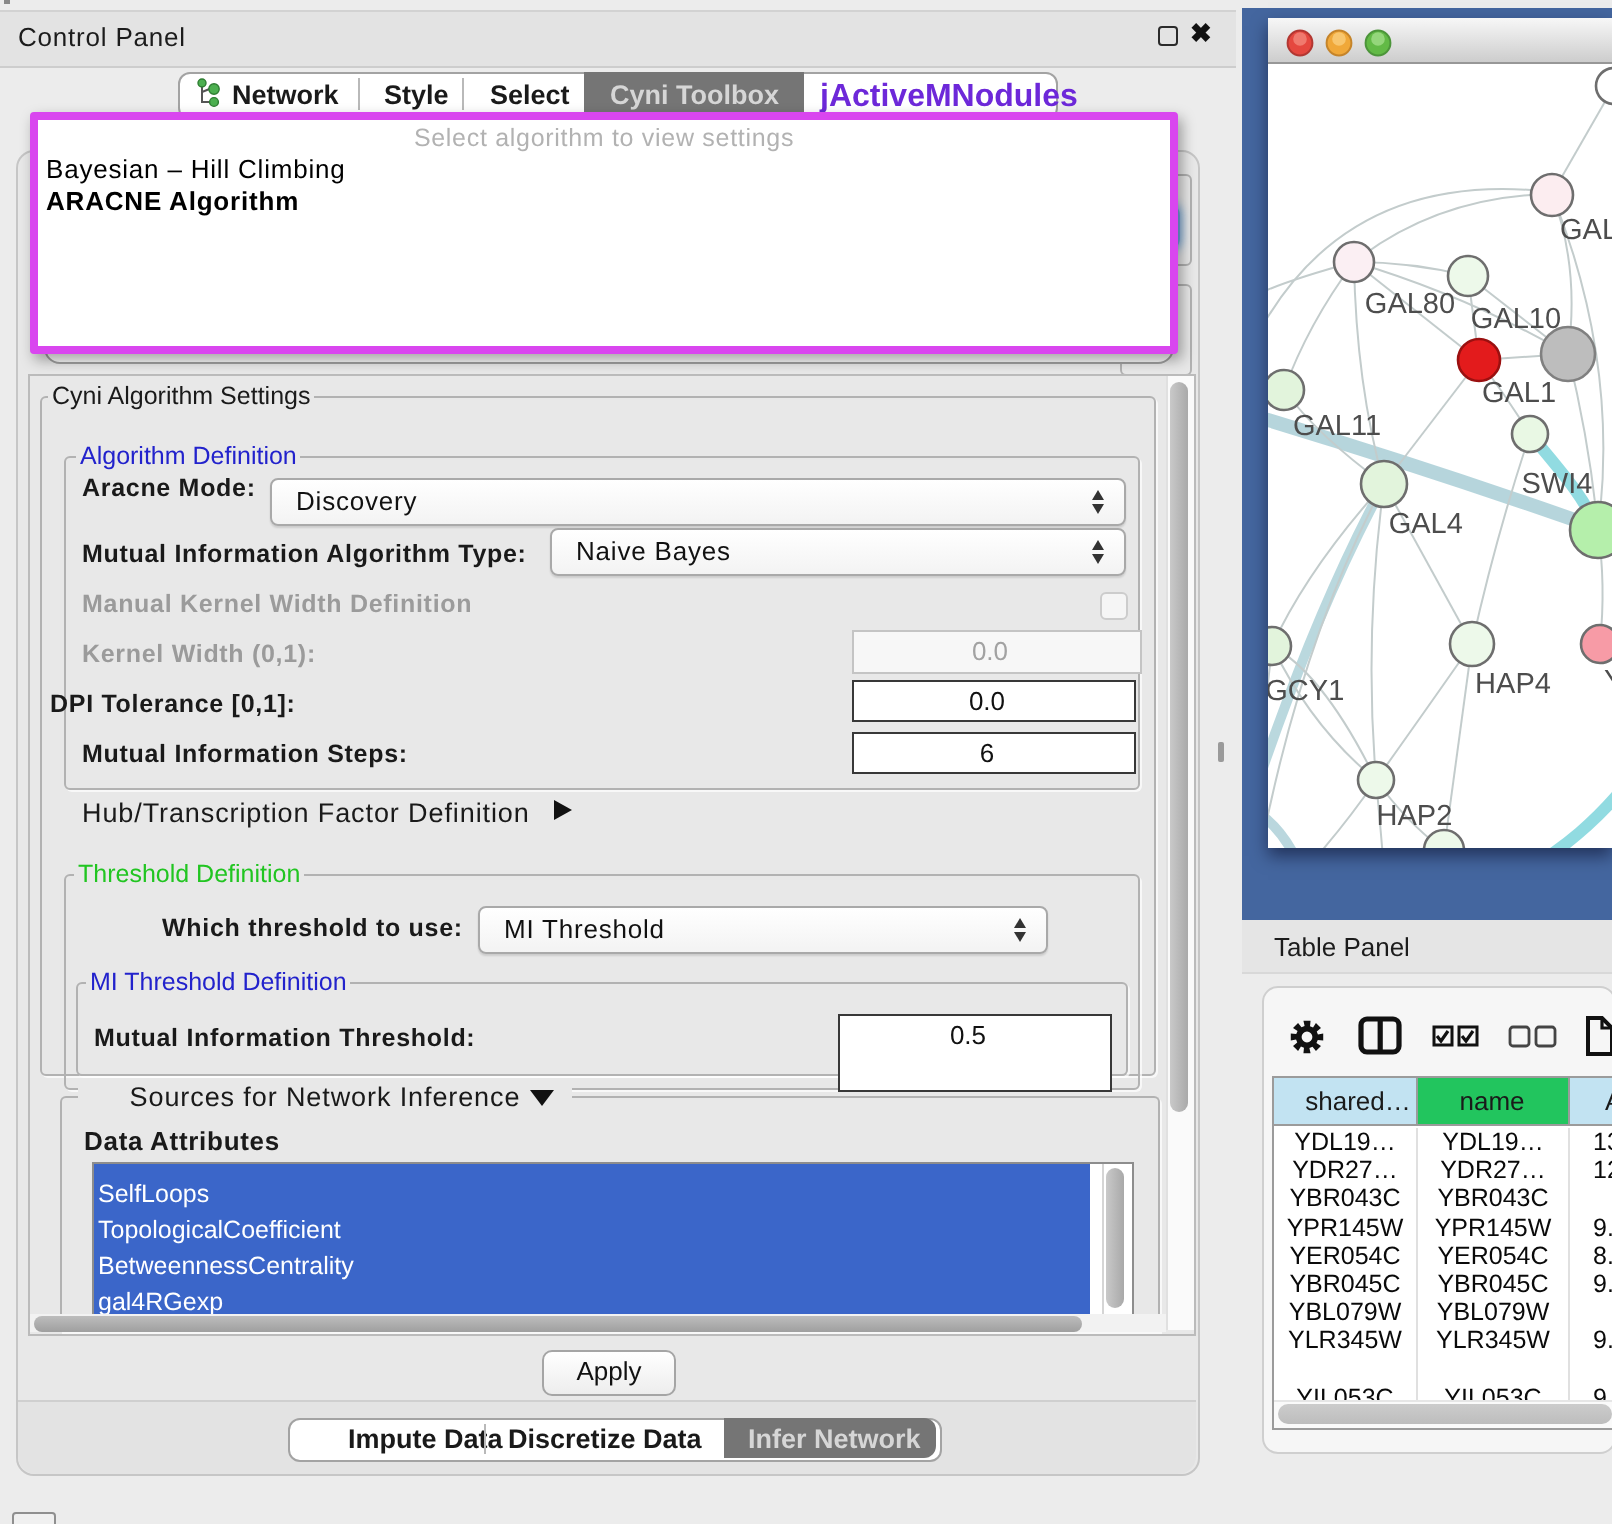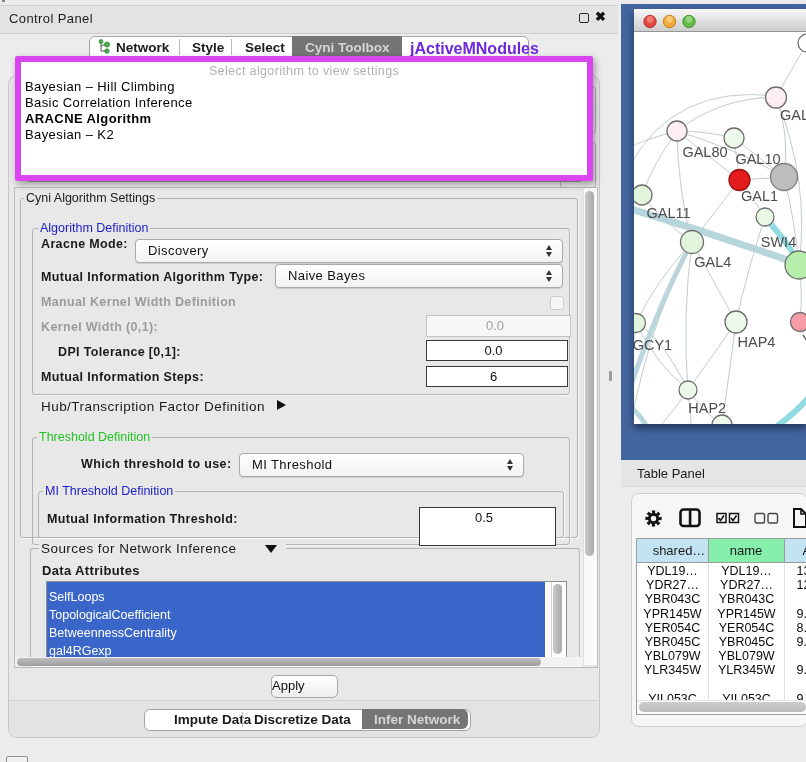--- a/index.html
+++ b/index.html
@@ -8,21 +8,21 @@
   .abs{position:absolute;}
   .lbl{position:absolute;font-size:12.5px;font-weight:bold;letter-spacing:0.35px;color:#1a1a1a;white-space:nowrap;}
   .lbl.dis{color:#9b9b9b;}
   .combo{position:absolute;background:linear-gradient(#ffffff,#f3f3f3);border:1px solid #a9a9a9;border-radius:4px;box-shadow:0 1px 1px rgba(0,0,0,.12);}
   .combo .ct{position:absolute;left:12px;top:3px;font-size:13px;letter-spacing:0.4px;color:#111;white-space:nowrap;}
   .ud{position:absolute;right:9px;top:50%;width:7px;height:14px;margin-top:-7px;}
   .ud:before{content:"";position:absolute;left:0;top:1px;border-left:3.5px solid transparent;border-right:3.5px solid transparent;border-bottom:5px solid #333;}
   .ud:after{content:"";position:absolute;left:0;bottom:1px;border-left:3.5px solid transparent;border-right:3.5px solid transparent;border-top:5px solid #333;}
   .field{position:absolute;background:#fff;text-align:center;font-size:13px;color:#111;}
   .group{position:absolute;border:1px solid #b2b2b2;border-radius:3px;box-shadow:1px 1px 0 rgba(255,255,255,.7);}
-  .gtitle{position:absolute;font-size:12.5px;background:#e8e8e8;padding:0 2px;white-space:nowrap;}
+  .gtitle{position:absolute;font-size:12.5px;background:#e8e8e8;padding:0 2px;white-space:nowrap;text-align:center;}
   .popitem{height:16.2px;line-height:16.2px;font-size:13px;letter-spacing:0.4px;color:#000;padding-left:4px;white-space:nowrap;}
 </style>
 </head>
 <body>
 <div id="stage">
 
   <div class="abs" style="left:0;top:5px;width:618px;height:27px;background:#e3e3e3;border-top:1px solid #d2d2d2;border-bottom:1px solid #cdcdcd;"></div>
   <div class="abs" style="left:9px;top:11px;font-size:13px;letter-spacing:0.4px;color:#1c1c1c;">Control Panel</div>
   <div class="abs" style="left:579px;top:13px;width:8px;height:8px;border:1.6px solid #2b2b2b;border-radius:2px;"></div>
   <div class="abs" style="left:595px;top:9px;font-size:13px;font-weight:bold;color:#111;">✖</div>
@@ -77,21 +77,21 @@
     <span class="ct">Naive Bayes</span>
     <span class="ud"></span>
   </div>
 
   <div class="lbl dis" style="left:41px;top:295px;">Manual Kernel Width Definition</div>
   <div class="abs" style="left:550px;top:296px;width:12px;height:12px;border:1.5px solid #cccccc;border-radius:3px;background:#f5f5f5;"></div>
 
   <div class="lbl dis" style="left:41px;top:320px;">Kernel Width (0,1):</div>
   <div class="field" style="left:426px;top:315px;width:136px;height:18px;border:1px solid #c4c4c4;background:#f7f7f7;color:#a2a2a2;padding:2px 7px 0 0;">0.0</div>
 
-  <div class="lbl" style="left:58px;top:345px;">DPI Tolerance [0,1]:</div>
+  <div class="lbl" style="left:25px;top:345px;">DPI Tolerance [0,1]:</div>
   <div class="field" style="left:426px;top:340px;width:133px;height:17px;border:1.8px solid #383838;padding:2px 7px 0 0;">0.0</div>
 
   <div class="lbl" style="left:41px;top:370px;">Mutual Information Steps:</div>
   <div class="field" style="left:426px;top:366px;width:133px;height:17px;border:1.8px solid #383838;padding:2px 7px 0 0;">6</div>
 
   <div class="abs" style="left:41px;top:399px;font-size:13.5px;letter-spacing:0.45px;color:#1a1a1a;">Hub/Transcription Factor Definition</div>
   <div class="abs" style="left:277px;top:400px;width:0;height:0;border-top:5.5px solid transparent;border-bottom:5.5px solid transparent;border-left:9px solid #111;"></div>
 
   <div class="group" style="left:32px;top:437px;width:536px;height:106px;"></div>
   <div class="gtitle" style="left:37px;top:430px;color:#21c521;">Threshold Definition</div>
@@ -115,30 +115,28 @@
 
   <div class="abs" style="left:46px;top:581px;width:519px;height:77px;background:#ffffff;border:1px solid #8d8d8d;"></div>
   <div class="abs" style="left:47px;top:582px;width:498px;height:75px;background:#3b66c9;"></div>
   <div class="abs" style="left:49px;top:588px;font-size:12.5px;color:#ffffff;line-height:18px;white-space:nowrap;">SelfLoops<br>TopologicalCoefficient<br>BetweennessCentrality<br>gal4RGexp</div>
   <div class="abs" style="left:551px;top:582px;width:13px;height:75px;background:#ffffff;border-left:1px solid #d5d5d5;"></div>
   <div class="abs" style="left:552.5px;top:584px;width:9px;height:70px;border-radius:5px;background:linear-gradient(90deg,#c9c9c9,#a9a9a9);"></div>
 
   <div class="abs" style="left:15px;top:657px;width:568px;height:9px;background:#f2f2f2;"></div>
   <div class="abs" style="left:17px;top:657.5px;width:524px;height:8px;border-radius:4px;background:linear-gradient(#bdbdbd,#9f9f9f);"></div>
 
-  <div class="abs" style="left:15px;top:56px;width:566px;height:113px;background:#ffffff;border:6px solid #d946ef;border-radius:2px;box-shadow:2px 3px 7px rgba(0,0,0,.35);z-index:20;">
+  <div class="abs" style="left:15px;top:56px;width:566px;height:113px;background:#ffffff;border:4px solid #d946ef;border-radius:2px;box-shadow:2px 3px 7px rgba(0,0,0,.35);z-index:20;">
     <div style="text-align:center;font-size:12.5px;letter-spacing:0.35px;color:#b2b2b2;padding-top:1.5px;height:15px;">Select algorithm to view settings</div>
     <div class="popitem">Bayesian – Hill Climbing</div>
-    <div class="popitem">Basic Correlation Inference</div>
     <div class="popitem" style="font-weight:bold;">ARACNE Algorithm</div>
-    <div class="popitem">Bayesian – K2</div>
   </div>
 
   <div class="abs" style="left:9px;top:700px;width:589px;height:36px;background:#e3e3e3;border-top:1px solid #cfcfcf;border-radius:0 0 9px 9px;"></div>
-  <div class="abs" style="left:271px;top:675px;width:65px;height:19px;background:linear-gradient(#ffffff,#ededed);border:1px solid #a5a5a5;border-radius:5px;text-align:left;font-size:13px;color:#111;padding-top:2px;">Apply</div>
+  <div class="abs" style="left:271px;top:675px;width:65px;height:19px;background:linear-gradient(#ffffff,#ededed);border:1px solid #a5a5a5;border-radius:5px;text-align:center;font-size:13px;color:#111;padding-top:2px;">Apply</div>
 
   <div class="abs" style="left:144px;top:709px;width:325px;height:20px;background:#ffffff;border:1px solid #a3a3a3;border-radius:6px;"></div>
   <div class="abs" style="left:155px;top:712px;font-size:13.5px;font-weight:600;color:#1a1a1a;padding-left:19px;">Impute Data</div>
   <div class="abs" style="left:242px;top:712px;width:1px;height:15px;background:#b9b9b9;"></div>
   <div class="abs" style="left:254px;top:712px;font-size:13.5px;font-weight:600;color:#1a1a1a;">Discretize Data</div>
   <div class="abs" style="left:362px;top:709px;width:106px;height:20px;background:#757575;border-radius:0 6px 6px 0;"></div>
   <div class="abs" style="left:374px;top:712px;font-size:13.5px;font-weight:600;color:#d6d6d6;">Infer Network</div>
 
   <div class="abs" style="left:609px;top:371px;width:3px;height:10px;background:#9a9a9a;border-radius:1px;"></div>
   <div class="abs" style="left:6px;top:756px;width:20px;height:10px;background:#f0f0f0;border:1.5px solid #8f8f8f;border-radius:2px;"></div>
@@ -260,21 +258,21 @@
     <rect x="1" y="1.5" width="9.5" height="9.5" rx="1.5" fill="none" stroke="#444" stroke-width="1.4"></rect>
     <rect x="14" y="1.5" width="9.5" height="9.5" rx="1.5" fill="none" stroke="#444" stroke-width="1.4"></rect>
   </svg>
   <svg class="abs" style="left:793px;top:508px;" width="14" height="20" viewBox="0 0 14 20">
     <path d="M1,1 L8,1 L13,6 L13,19 L1,19 Z" fill="none" stroke="#111" stroke-width="2"></path>
     <path d="M8,1 L8,6 L13,6" fill="none" stroke="#111" stroke-width="1.6"></path>
   </svg>
 
   <div class="abs" style="left:635.5px;top:538px;width:171px;height:175px;background:#ffffff;border:1px solid #9b9b9b;border-right:none;overflow:hidden;">
     <div style="position:absolute;left:0;top:0;width:72px;height:24px;background:#c2e3f2;border-right:1px solid #9b9b9b;border-bottom:1px solid #9b9b9b;text-align:center;font-size:13px;color:#1a1a1a;padding-top:4px;box-sizing:border-box;padding-left:14px;">shared…</div>
-    <div style="position:absolute;left:72px;top:0;width:76px;height:24px;background:#86efac;border-right:1px solid #9b9b9b;border-bottom:1px solid #9b9b9b;text-align:center;font-size:13px;color:#1a1a1a;padding-top:4px;box-sizing:border-box;">name</div>
+    <div style="position:absolute;left:72px;top:0;width:76px;height:24px;background:#22c55e;border-right:1px solid #9b9b9b;border-bottom:1px solid #9b9b9b;text-align:center;font-size:13px;color:#1a1a1a;padding-top:4px;box-sizing:border-box;">name</div>
     <div style="position:absolute;left:148px;top:0;width:25px;height:24px;background:#c2e3f2;border-bottom:1px solid #9b9b9b;font-size:13px;color:#1a1a1a;padding-top:4px;padding-left:18px;box-sizing:border-box;">A</div>
     <div style="position:absolute;left:0;top:25px;width:72px;text-align:center;font-size:12.5px;color:#0a0a0a;line-height:14.2px;">YDL19…<br>YDR27…<br>YBR043C<br>YPR145W<br>YER054C<br>YBR045C<br>YBL079W<br>YLR345W<br>&nbsp;<br>YIL053C</div>
     <div style="position:absolute;left:72px;top:25px;width:76px;text-align:center;font-size:12.5px;color:#0a0a0a;line-height:14.2px;">YDL19…<br>YDR27…<br>YBR043C<br>YPR145W<br>YER054C<br>YBR045C<br>YBL079W<br>YLR345W<br>&nbsp;<br>YIL053C</div>
     <div style="position:absolute;left:160px;top:25px;width:20px;text-align:left;font-size:12.5px;color:#0a0a0a;line-height:14.2px;">13<br>12<br>&nbsp;<br>9.<br>8.<br>9.<br>&nbsp;<br>9.<br>&nbsp;<br>9.</div>
     <div style="position:absolute;left:71.5px;top:25px;width:1px;height:136px;background:#e0e0e0;"></div>
     <div style="position:absolute;left:147.5px;top:25px;width:1px;height:136px;background:#e0e0e0;"></div>
     <div style="position:absolute;left:0;top:161px;width:171px;height:14px;background:#fafafa;border-top:1px solid #e6e6e6;"></div>
     <div style="position:absolute;left:2px;top:162.5px;width:167px;height:10px;border-radius:5px;background:linear-gradient(#cccccc,#bdbdbd);"></div>
   </div>
 

